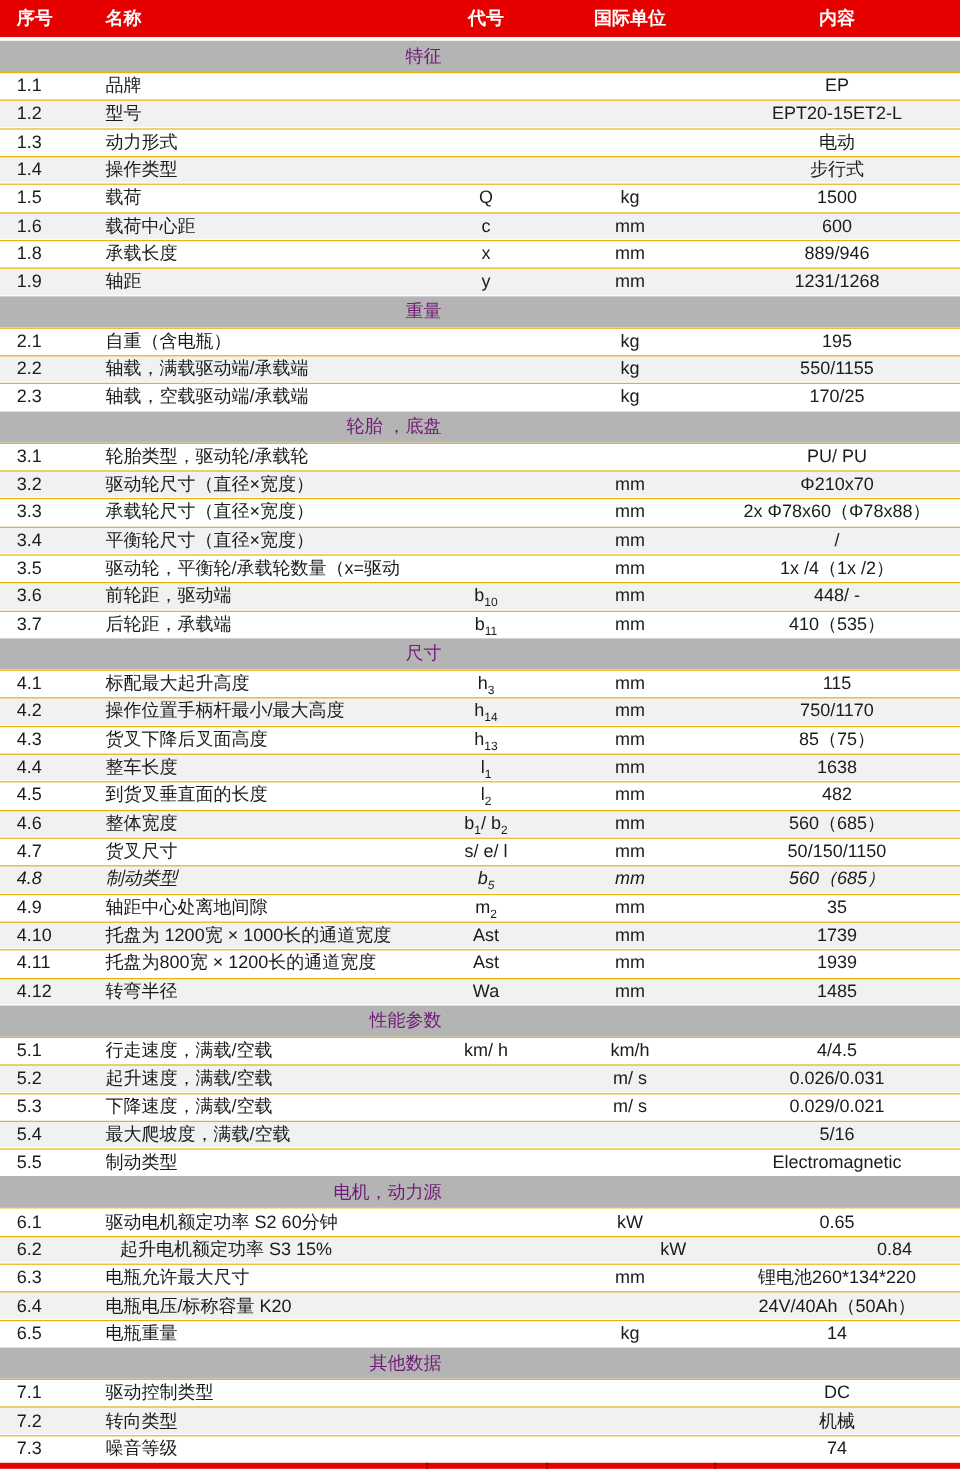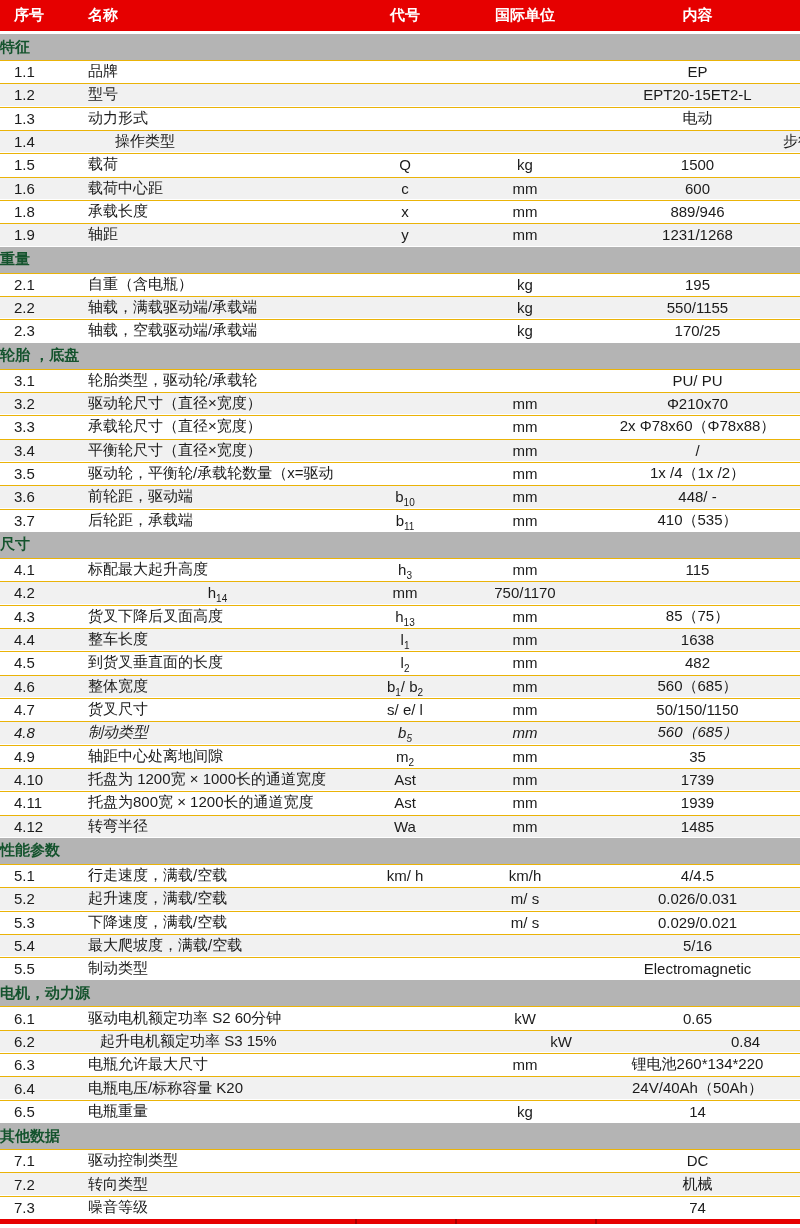--- a/index.html
+++ b/index.html
@@ -21,22 +21,22 @@
     grid-template-columns: 80px 275px 100px 140px 205px;
     align-items: center;
   }
   .head-gap { flex: 0 0 3px; background: #ffffff; }
   .section-bar {
     flex: 0 0 26px;
     background: #b4b4b4;
     display: flex; align-items: center;
   }
   .section-title {
-    width: 368px; text-align: left;
-    font-weight: bold; font-size: 15px; color: #14532d;
+    width: 368px; text-align: right;
+    font-weight: normal; font-size: 15px; color: #701a75;
   }
   .row {
     flex: 1 1 0; min-height: 0;
     display: grid;
     grid-template-columns: 80px 275px 100px 140px 205px;
     align-items: center;
     font-size: 15px;
     background: #ffffff;
     border-top: 1px solid #eab308; border-bottom: 1px solid #ffffff;
   }
@@ -86,21 +86,21 @@
       <div class="c-unit"></div>
       <div class="c-value">EPT20-15ET2-L</div>
     </div>
     <div class="row">
       <div class="c-no">1.3</div>
       <div class="c-name">动力形式</div>
       <div class="c-code"></div>
       <div class="c-unit"></div>
       <div class="c-value">电动</div>
     </div>
-    <div class="row alt" style="background: rgb(241, 241, 241); gap: 27px;">
+    <div class="row alt" style="background: rgb(241, 241, 241);">
       <div class="c-no">1.4</div>
       <div class="c-name">操作类型</div>
       <div class="c-code"></div>
       <div class="c-unit"></div>
       <div class="c-value">步行式</div>
     </div>
     <div class="row">
       <div class="c-no">1.5</div>
       <div class="c-name">载荷</div>
       <div class="c-code">Q</div>
@@ -209,20 +209,21 @@
     </div>
     <div class="row">
       <div class="c-no">4.1</div>
       <div class="c-name">标配最大起升高度</div>
       <div class="c-code">h<sub>3</sub></div>
       <div class="c-unit">mm</div>
       <div class="c-value">115</div>
     </div>
     <div class="row alt" style="background: rgb(241, 241, 241);">
       <div class="c-no">4.2</div>
+      <div class="c-name">操作位置手柄杆最小/最大高度</div>
       <div class="c-code">h<sub>14</sub></div>
       <div class="c-unit">mm</div>
       <div class="c-value">750/1170</div>
     </div>
     <div class="row">
       <div class="c-no">4.3</div>
       <div class="c-name">货叉下降后叉面高度</div>
       <div class="c-code">h<sub>13</sub></div>
       <div class="c-unit">mm</div>
       <div class="c-value">85（75）</div>

